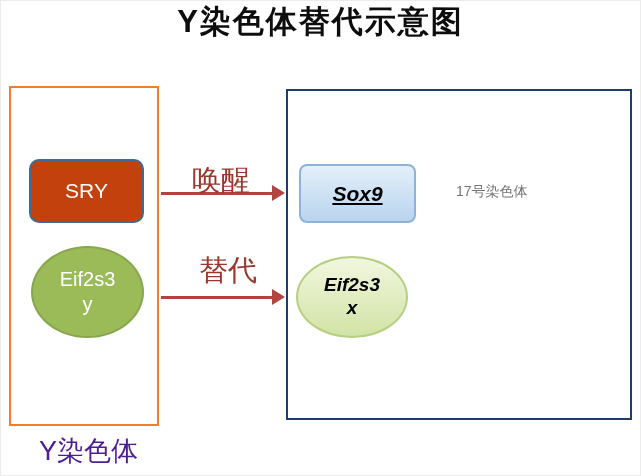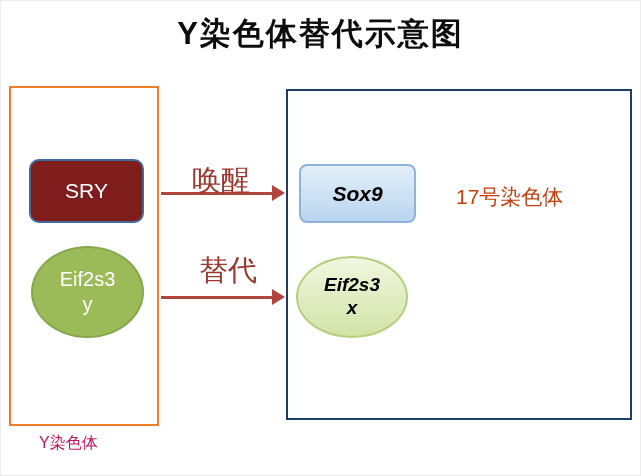--- a/index.html
+++ b/index.html
@@ -1,30 +1,30 @@
 <!DOCTYPE html>
 <html><head>
 <meta charset="utf-8">
 <style>
   html,body{margin:0;padding:0;}
   body{font-family:"Liberation Sans","DejaVu Sans",sans-serif;background:#ffffff;}
   .canvas{position:relative;width:641px;height:476px;background:#ffffff;overflow:hidden;border:1px solid #ececec;box-sizing:border-box;}
-  .title{position:absolute;left:0;top:12px;width:100%;text-align:center;font-size:31px;font-weight:bold;color:#0d0d0d;margin:0;letter-spacing:2px;}
+  .title{position:absolute;left:0;top:0;width:100%;text-align:center;font-size:31px;font-weight:bold;color:#0d0d0d;margin:0;letter-spacing:2px;}
   .group-box{position:absolute;background:#ffffff;box-sizing:border-box;}
   .left-box{left:8px;top:85px;width:150px;height:340px;border:2px solid #f07f2a;}
   .right-box{left:285px;top:88px;width:346px;height:331px;border:2px solid #1f3c6e;}
   .node{position:absolute;display:flex;flex-direction:column;align-items:center;justify-content:center;text-align:center;box-sizing:border-box;z-index:2;}
-  .sry{left:28px;top:158px;width:115px;height:64px;background:#7f1d1d;border:2px solid #41699b;border-radius:10px;color:#ffffff;font-size:21px;}
+  .sry{left:28px;top:158px;width:115px;height:64px;background:#c2410c;border:2px solid #41699b;border-radius:10px;color:#ffffff;font-size:21px;}
   .eif2s3y{left:30px;top:245px;width:113px;height:92px;background:#9bbb59;border:2px solid #88a64e;border-radius:50%;color:#ffffff;font-size:20px;line-height:1.25;}
-  .sox9{left:298px;top:163px;width:117px;height:59px;background:linear-gradient(180deg,#e4f0fa 0%,#b9d4ee 100%);border:2px solid #8fb2d9;border-radius:8px;color:#000000;font-size:21px;font-weight:bold;font-style:italic;}
+  .sox9{left:298px;top:163px;width:117px;height:59px;background:linear-gradient(180deg,#e4f0fa 0%,#b9d4ee 100%);border:2px solid #8fb2d9;border-radius:8px;color:#000000;font-size:21px;font-weight:bold;font-style:italic;text-decoration:underline;}
   .eif2s3x{left:295px;top:255px;width:112px;height:82px;background:linear-gradient(180deg,#f1f7df 0%,#d2e3a6 100%);border:2px solid #b7cf81;border-radius:50%;color:#000000;font-size:19px;font-weight:bold;font-style:italic;line-height:1.2;}
-  .annotation{position:absolute;font-size:21px;color:#c2410c;z-index:2;}
+  .annotation{position:absolute;font-size:14px;color:#737373;z-index:2;}
   .chr17{left:455px;top:182px;}
   .chrx{left:455px;top:284px;}
-  .box-label{position:absolute;font-size:16px;color:#be185d;z-index:2;}
+  .box-label{position:absolute;font-size:27px;color:#4c1d95;z-index:2;}
   .label-left{left:38px;top:432px;}
   .label-right{left:418px;top:432px;}
   .arrow{position:absolute;height:16px;z-index:1;}
   .arrow-top{left:160px;top:184px;width:124px;}
   .arrow-bottom{left:160px;top:288px;width:124px;}
   .arrow-line{position:absolute;left:0;top:6.5px;height:3px;width:112px;background:#b04540;}
   .arrow-head{position:absolute;right:0;top:0;width:0;height:0;border-top:8px solid transparent;border-bottom:8px solid transparent;border-left:13px solid #b04540;}
   .arrow-label{position:absolute;font-size:29px;color:#99382f;z-index:2;}
   .awaken-label{left:191px;top:160px;}
   .replace-label{left:198px;top:250px;}

